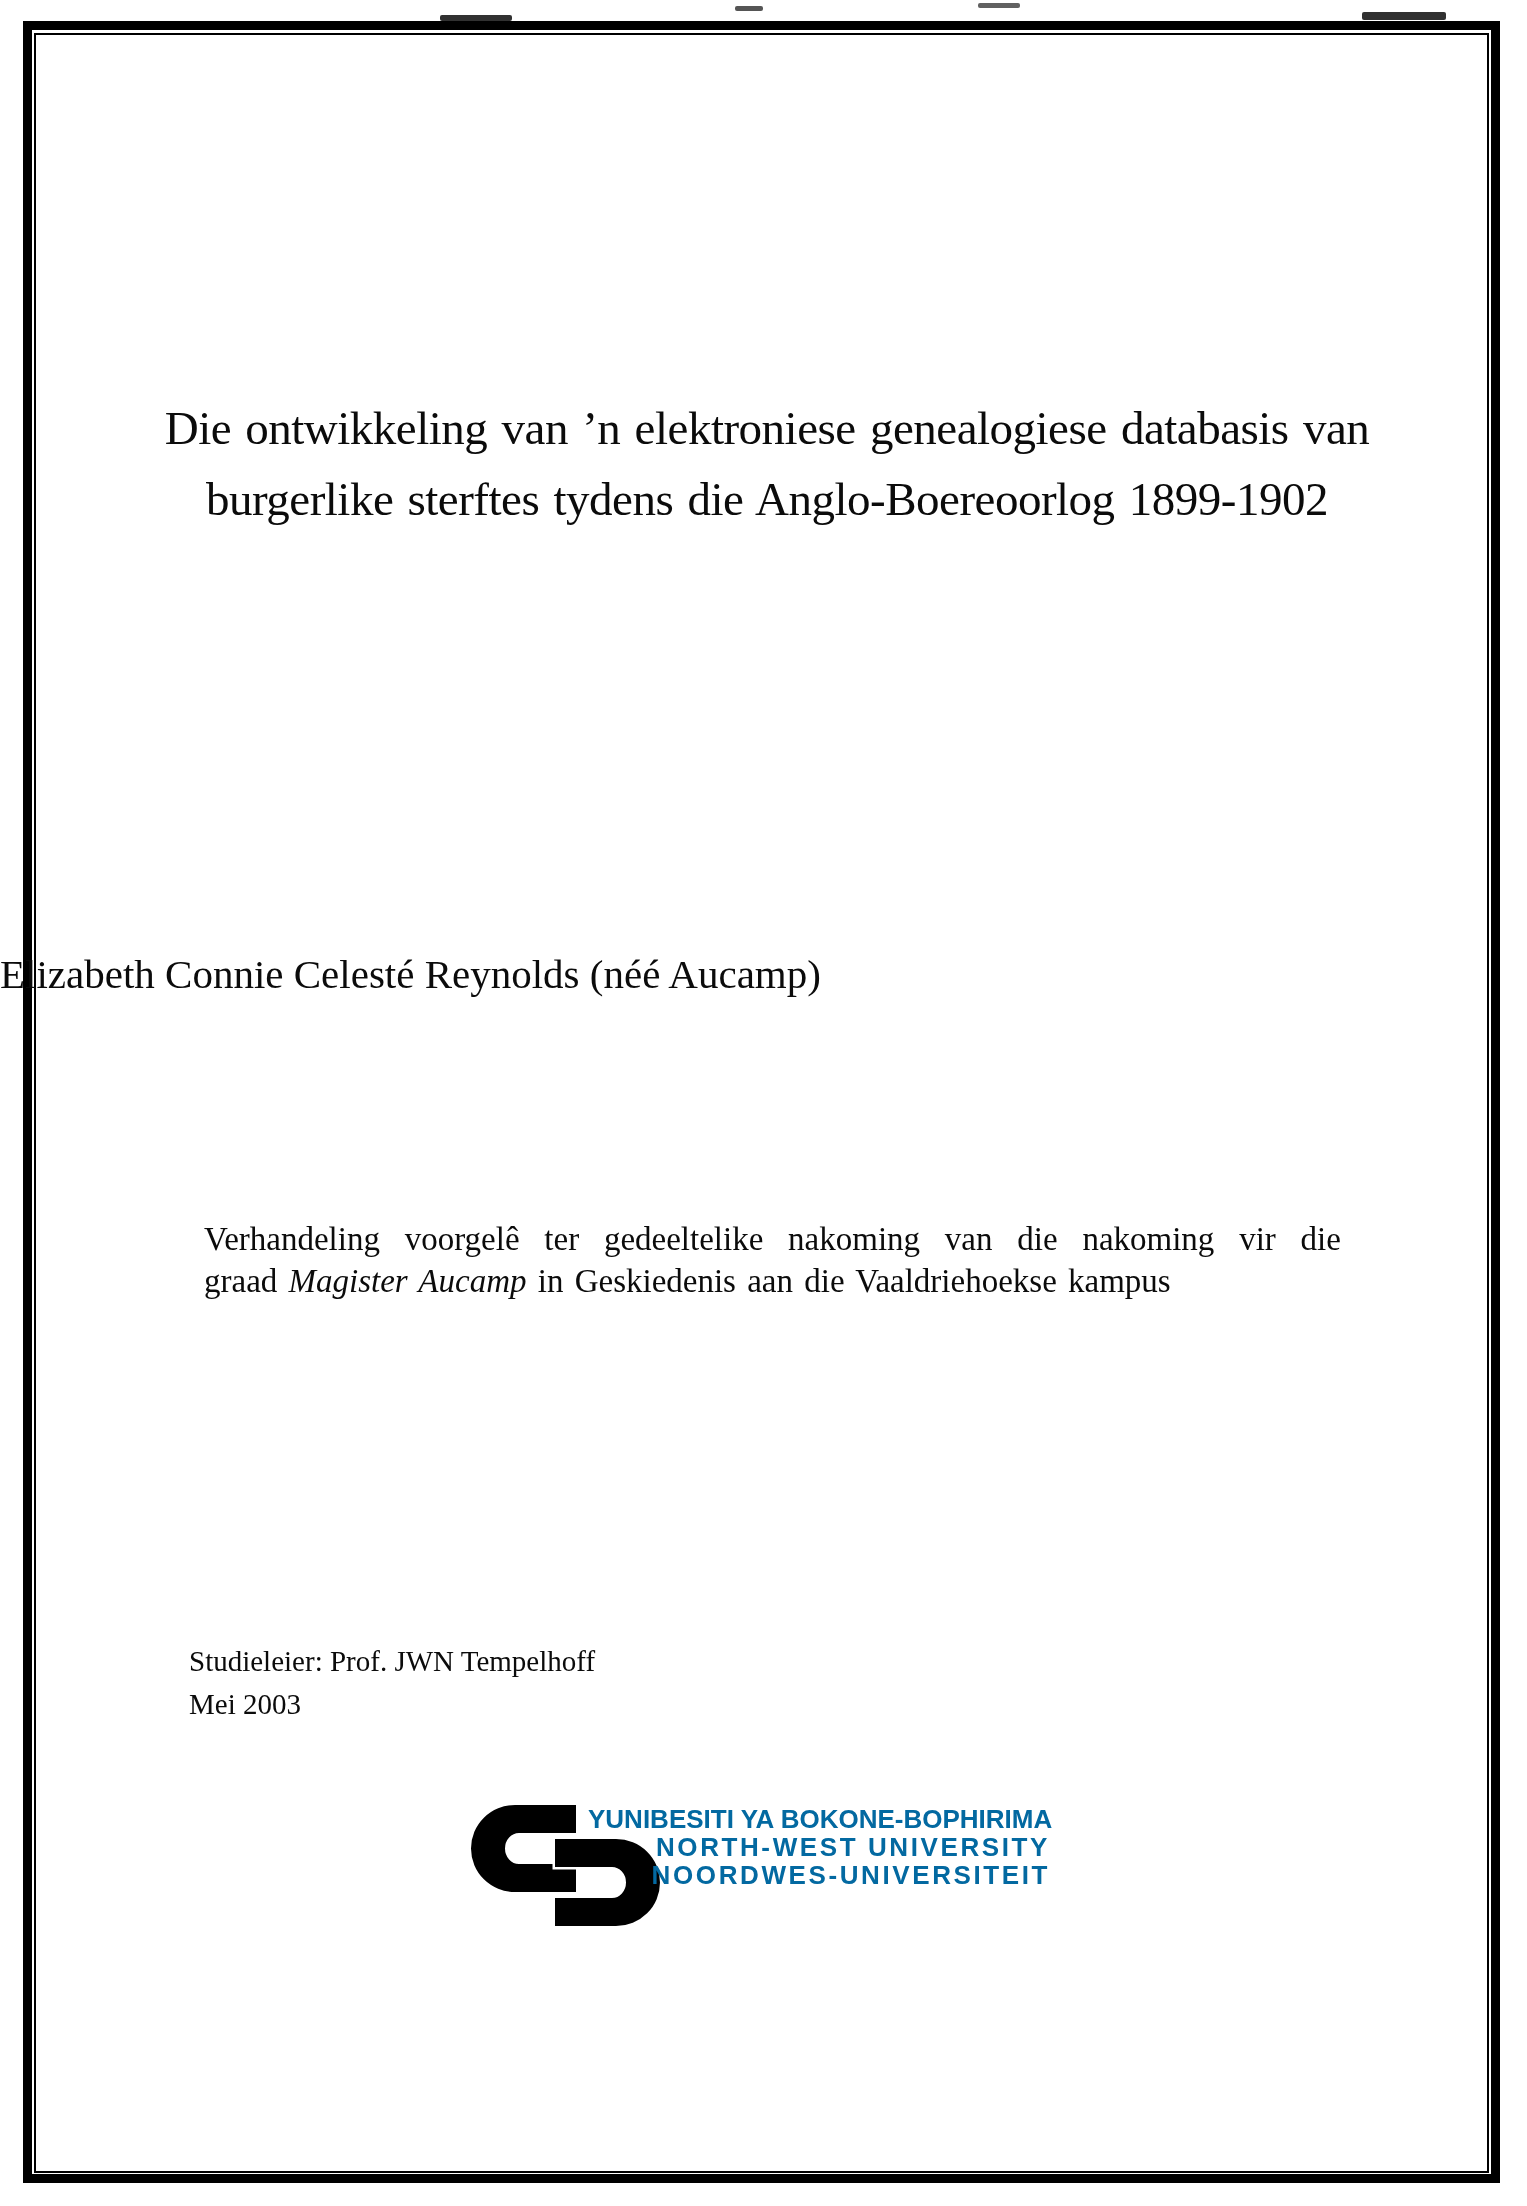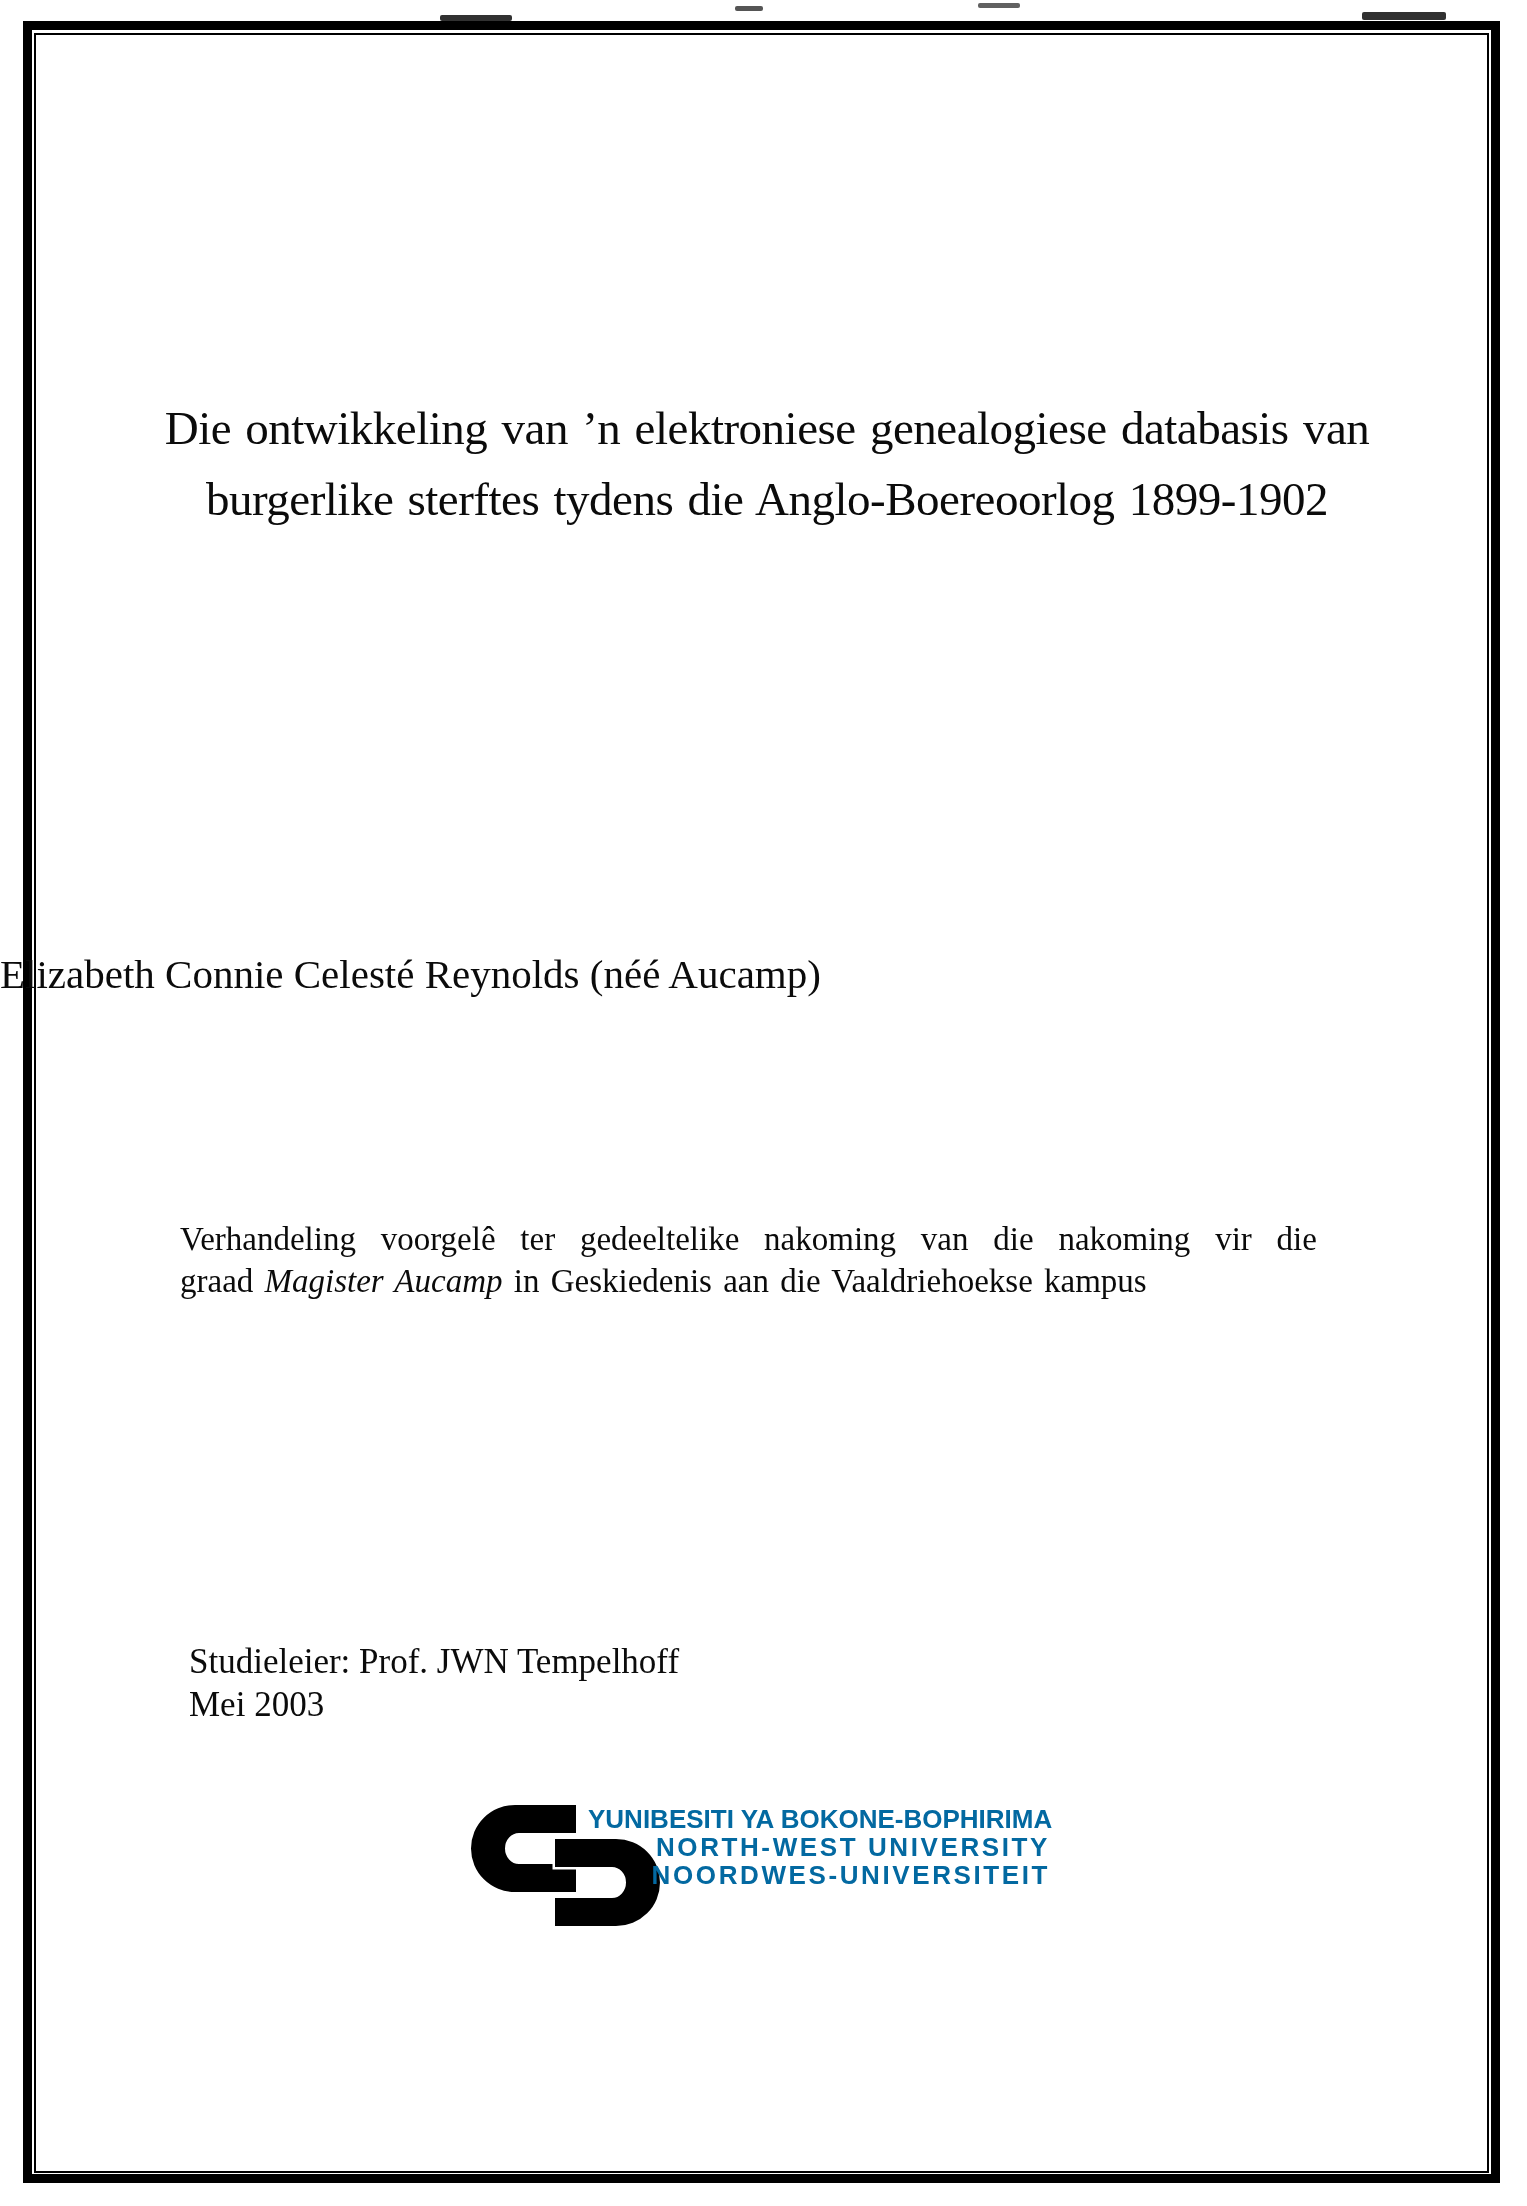--- a/index.html
+++ b/index.html
@@ -34,29 +34,29 @@
   }
   .byline{
     position:absolute;left:0;right:0;top:804px;
     text-align:center;font-size:35px;line-height:40px;
   }
   .author{
     position:absolute;left:0;right:0;top:951px;
     text-align:left;font-size:41px;line-height:46px;
   }
   .statement{
-    position:absolute;left:180px;top:1218px;width:1137px;
+    position:absolute;left:204px;top:1218px;width:1137px;
     font-size:33px;line-height:42px;
   }
   .stmt-line1{display:flex;justify-content:space-between;white-space:nowrap;}
   .stmt-line2{word-spacing:3px;white-space:nowrap;}
   .stmt-line2 .it{font-style:italic;}
   .supervisor-block{
     position:absolute;left:189px;top:1640px;
-    font-size:35px;line-height:43px;
+    font-size:29px;line-height:43px;
   }
   
   .logo{position:absolute;left:470px;top:1804px;width:600px;height:160px;}
   .logo-mark{position:absolute;left:0;top:0;}
   .logo-mark .link{fill:#000;}
   .logo-mark .link-right{stroke:#fff;stroke-width:5;paint-order:stroke;}
   .logo-text{
     position:absolute;left:118px;top:1px;width:462px;
     text-align:right;
     font-family:"Liberation Sans","DejaVu Sans",sans-serif;

